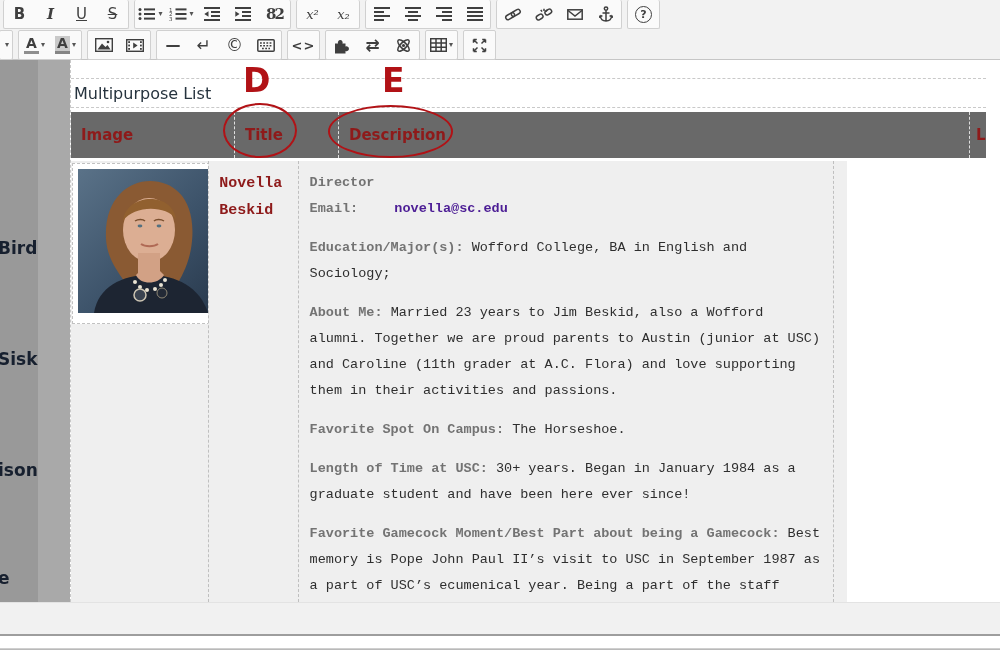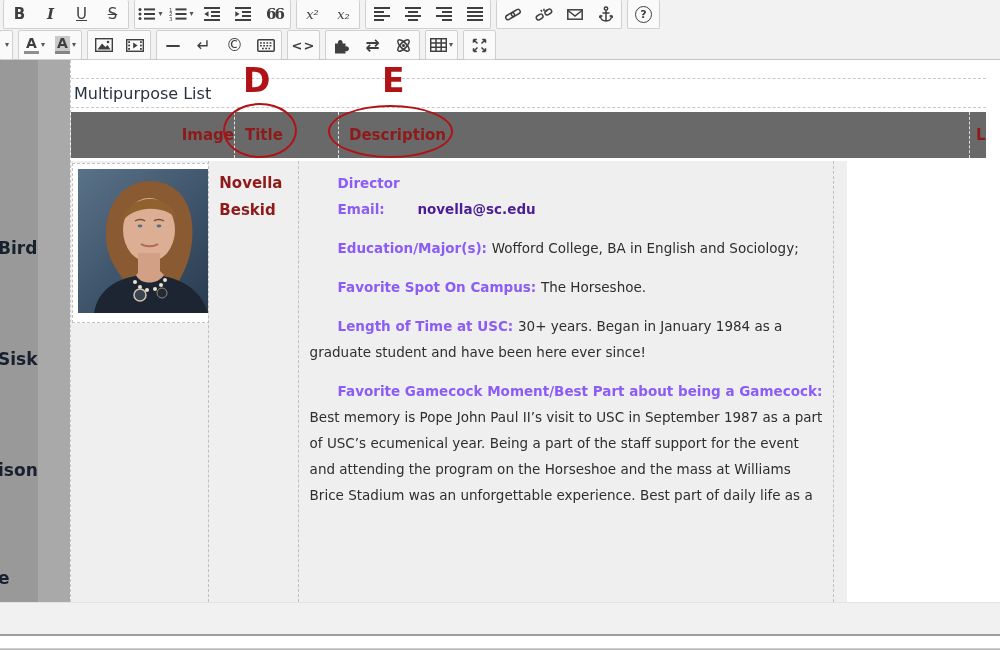--- a/index.html
+++ b/index.html
@@ -42,37 +42,37 @@
   .bg-left::before { content:''; position:absolute; left:0; top:0; width:38px; height:100%; background:#999; }
   .frag { position:absolute; left:-2px; font-weight:bold; font-size:17px; color:#17202f; z-index:2; }
   .frag1 { top:178px; } .frag2 { top:289px; } .frag3 { top:400px; } .frag4 { top:508px; }
 
   .content { position:absolute; left:70px; top:0; width:915px; height:542px; background:#fff; border-left:1px dashed #c8c8c8; }
 
   .mp-row { position:absolute; left:0; top:18px; width:915px; height:30px; border-top:1px dashed #c9c9c9; border-bottom:1px dashed #c9c9c9; line-height:29px; padding-left:3px; font-size:16px; color:#26333e; }
 
   .thead { position:absolute; left:0; top:52px; width:915px; height:46px; background:#696969; display:flex; }
   .thead .hc { font-weight:bold; font-size:15px; color:#8e1a1a; line-height:46px; padding-left:10px; overflow:hidden; white-space:nowrap; }
-  .hc.c1 { width:163px;text-align:right; }
+  .hc.c1 { width:163px; }
   .hc.c2 { width:104px; border-left:1px dashed #e0e0e0; }
   .hc.c3 { width:631px; border-left:1px dashed #e0e0e0; }
   .hc.c4 { width:17px; border-left:1px dashed #e0e0e0; padding-left:6px; }
 
-  .trow { position:absolute; left:0; top:101px; width:776px; height:441px; background:#efefef; display:flex; overflow:hidden; }
+  .trow { position:absolute; left:0; top:101px; width:776px; height:441px; background:#efefef; display:flex; overflow:hidden;font-family:Liberation Mono, monospace; }
   .tc { overflow:hidden; }
   .tc.c1 { width:163px; }
   .tc.c2 { width:104px; border-left:1px dashed #bfbfbf; padding:9px 0 0 10px; }
   .tc.c3 { width:631px; border-left:1px dashed #bfbfbf; padding:9px 10px 0 11px; }
   .tc.c4 { width:17px; border-left:1px dashed #bfbfbf; }
 
   .photo-frame { margin:2px 0 0 1px; width:158px; background:#fff; border:1px dashed #c2c2c2; padding:5px; }
   .title-line { display:block; font-weight:bold; font-size:15px; line-height:27px; color:#8e1a1a; }
   .desc { font-size:13.5px; line-height:26px; color:#2e2e2e; }
   .desc p { margin:0 0 13px 0; }
-  .seg-b { font-weight:bold; color:#8b5cf6;margin-left:28px; }
+  .seg-b { font-weight:bold; color:#737373; }
   .seg-a { font-weight:bold; color:#4c1d95;margin-left:28px; }
 
   .annot { position:absolute; font-weight:800; font-size:33px; line-height:36px; color:#b11216; z-index:5; }
   .annot-d { left:172px; top:3px; }
   .annot-e { left:311px; top:3px; }
   .circ { position:absolute; border:2px solid #b11216; border-radius:50%; z-index:5; }
   .circ-title { left:152px; top:43px; width:74px; height:55px; }
   .circ-desc { left:257px; top:45px; width:125px; height:53px; }
 
   
@@ -126,21 +126,21 @@
         </span>
         <span class="tbtn">
           <svg class="ic" width="17" height="14" viewBox="0 0 17 14">
               <rect x="0" y="0" width="16" height="2"></rect>
               <rect x="7" y="4" width="9" height="2"></rect>
               <rect x="7" y="8" width="9" height="2"></rect>
               <rect x="0" y="12" width="16" height="2"></rect>
               <polygon points="0.3,4.2 0.3,9.8 4.5,7"></polygon>
             </svg>
         </span>
-        <span class="tbtn g-quote">66</span>
+        <span class="tbtn g-quote">82</span>
       </div>
       <div class="tgroup">
         <span class="tbtn g-supsub">x²</span>
         <span class="tbtn g-supsub">x₂</span>
       </div>
       <div class="tgroup">
         <span class="tbtn">
           <svg class="ic" width="16" height="14" viewBox="0 0 16 14">
               <rect y="0" width="16" height="2"></rect>
               <rect y="4" width="10" height="2"></rect>
@@ -359,20 +359,21 @@
           </div>
         </div>
         <div class="tc c2">
           <span class="title-line">Novella</span>
           <span class="title-line">Beskid</span>
         </div>
         <div class="tc c3">
           <div class="desc">
               <p><span class="seg-b">Director</span><br><span class="seg-b">Email: </span><span class="seg-a">novella@sc.edu</span></p>
               <p><span class="seg-b">Education/Major(s): </span><span>Wofford College, BA in English and Sociology;</span><br></p>
+              <p><span class="seg-b">About Me: </span><span>Married 23 years to Jim Beskid, also a Wofford alumni. Together we are proud parents to Austin (junior at USC) and Caroline (11th grader at A.C. Flora) and love supporting them in their activities and passions.</span></p>
               <p><span class="seg-b">Favorite Spot On Campus: </span><span>The Horseshoe.</span></p>
               <p><span class="seg-b">Length of Time at USC: </span><span>30+ years. Began in January 1984 as a graduate student and have been here ever since!</span></p>
               <p><span class="seg-b">Favorite Gamecock Moment/Best Part about being a Gamecock: </span><span>Best memory is Pope John Paul II’s visit to USC in September 1987 as a part of USC’s ecumenical year. Being a part of the staff support for the event and attending the program on the Horseshoe and the mass at Williams Brice Stadium was an unforgettable experience. Best part of daily life as a</span></p>
             </div>
         </div>
         <div class="tc c4"></div>
       </div>
 
     </div>
   </div>

